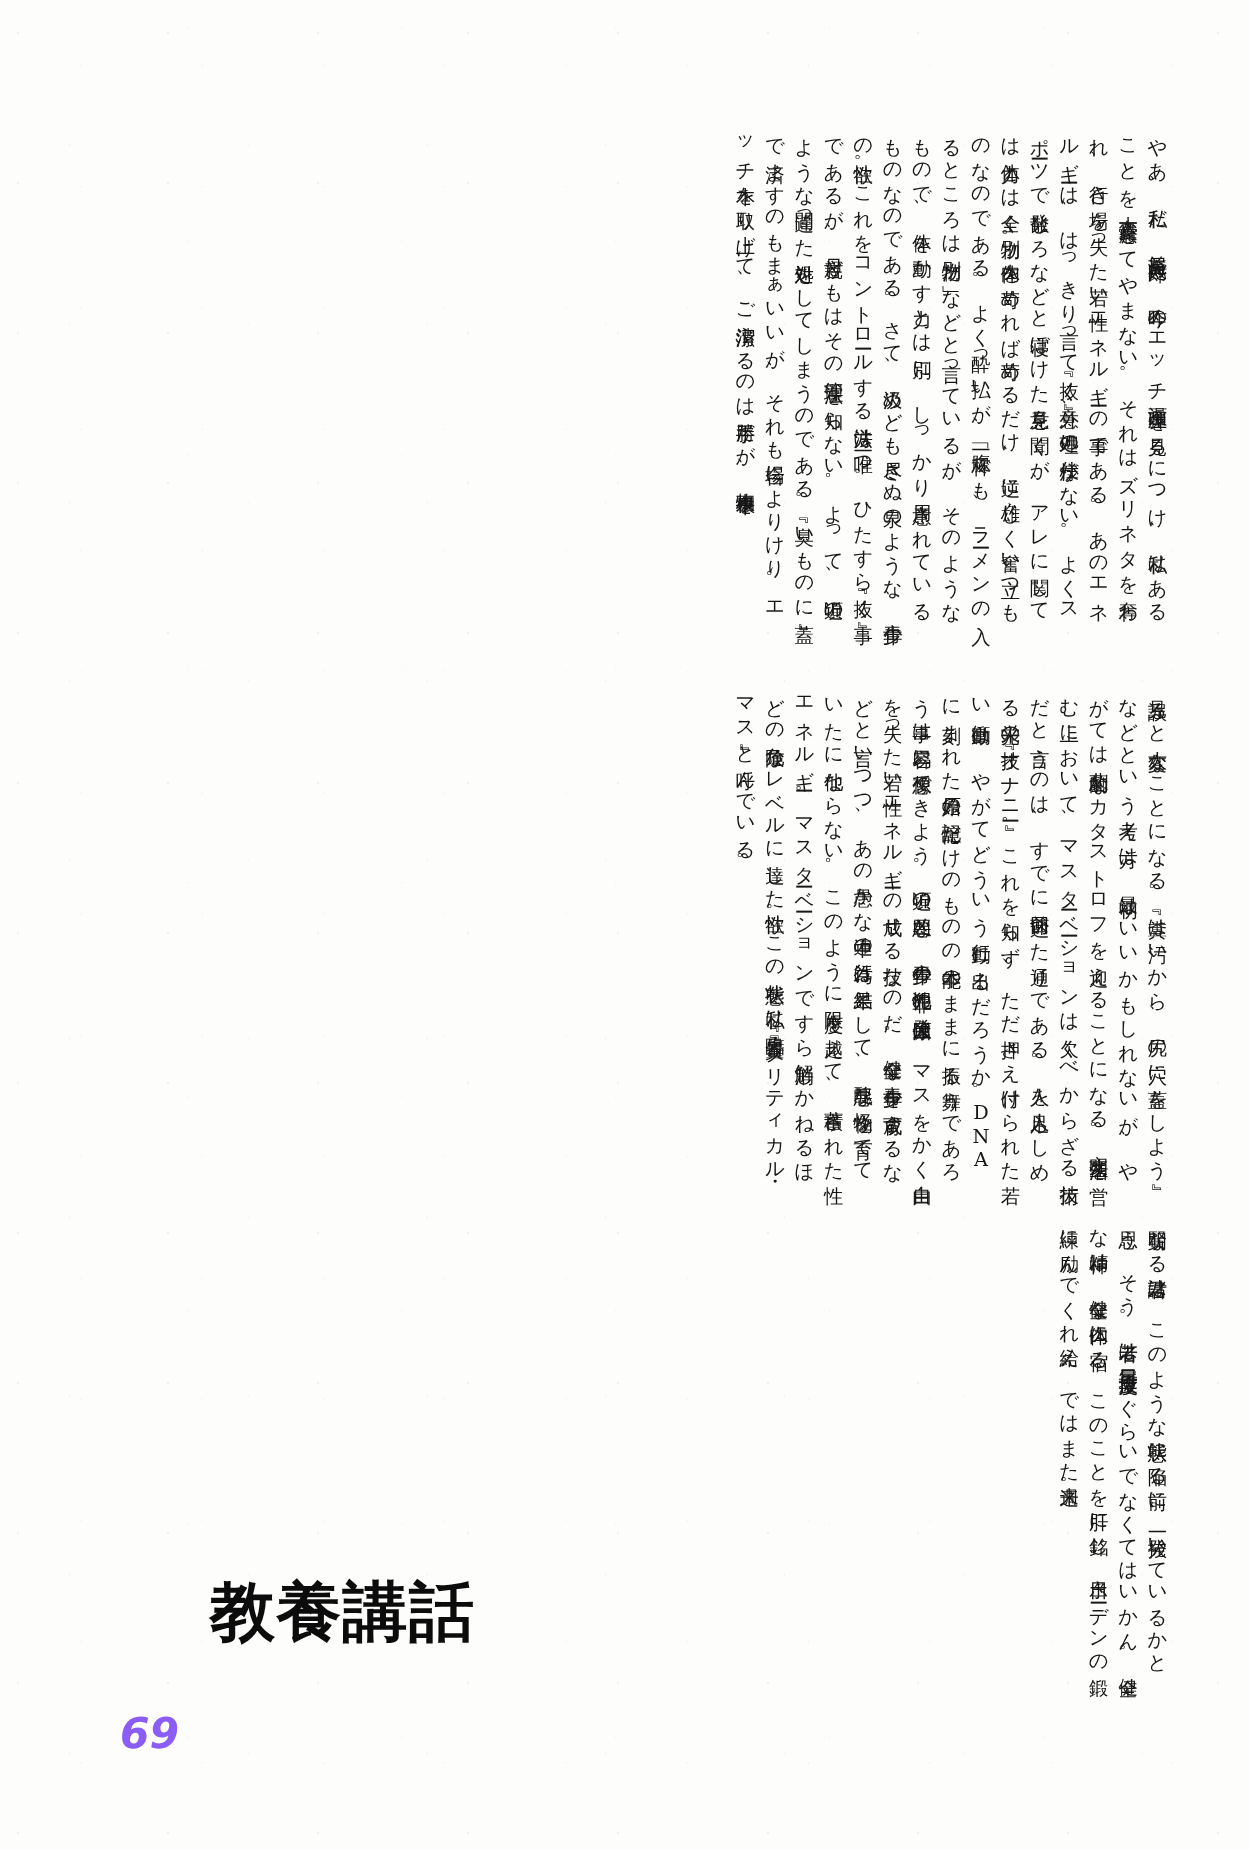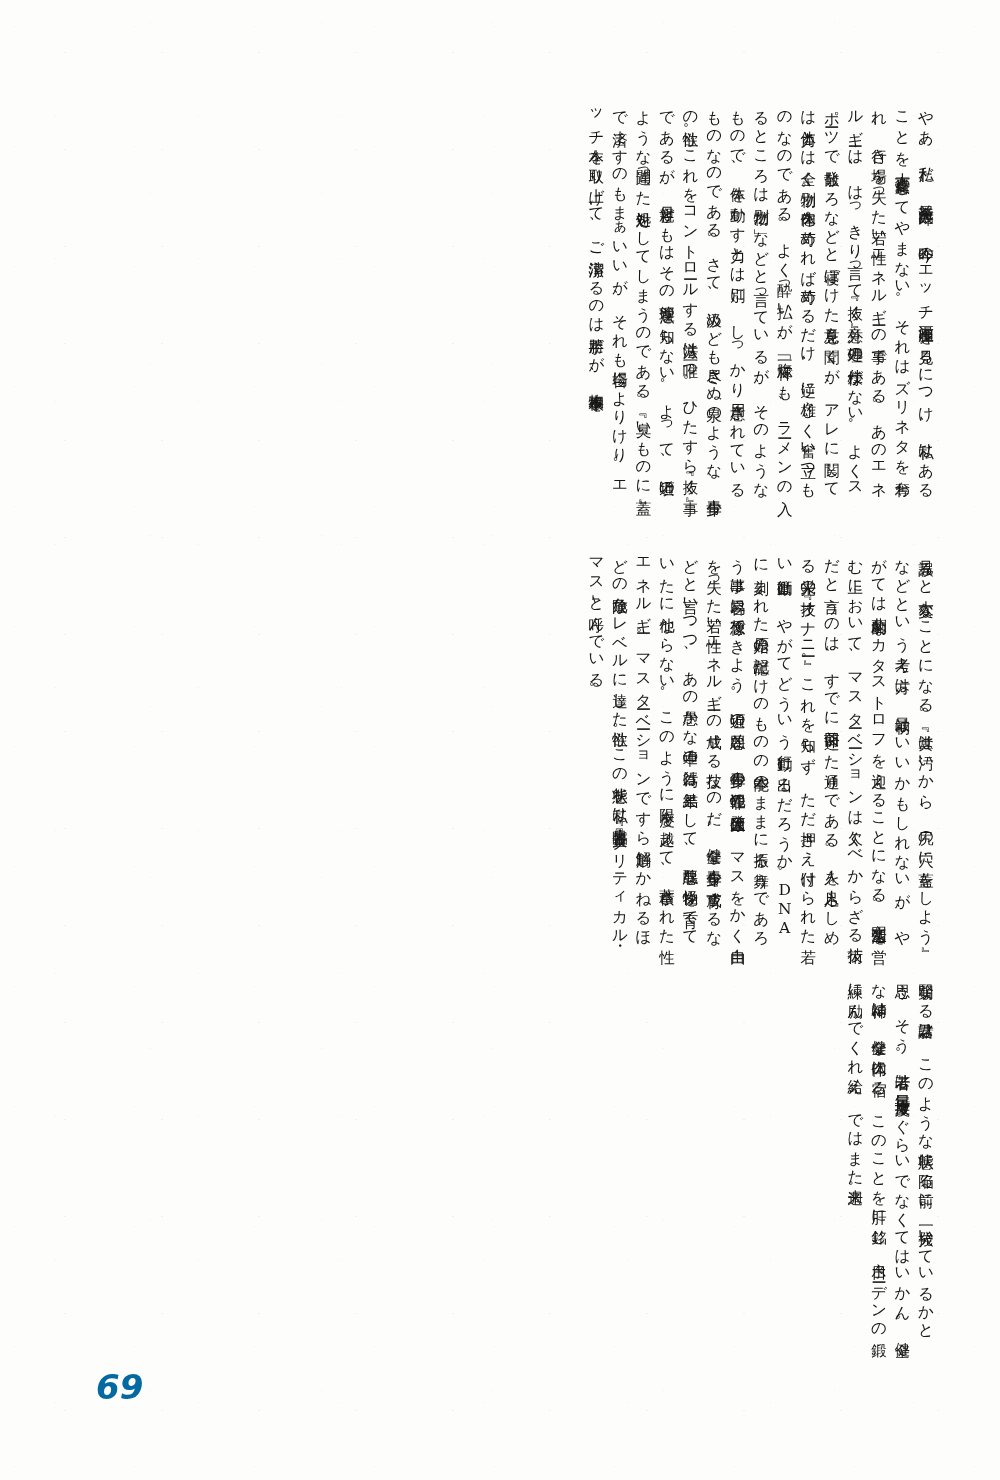--- a/index.html
+++ b/index.html
@@ -68,21 +68,21 @@
 
   
   .page-number {
     position: absolute;
     left: 96px;
     top: 1367px;
     font-family: "DejaVu Sans", "Liberation Sans", sans-serif;
     font-weight: 700;
     font-style: italic;
     font-size: 34px;
-    color: #0369a1;
+    color: #8b5cf6;
   }
 
   
   .speckle {
     position: absolute;
     inset: 0;
     pointer-events: none;
     opacity: 0.05;
     background:
       radial-gradient(circle at 12% 22%, #000 0.6px, transparent 0.8px),
@@ -96,17 +96,18 @@
 <body>
 
 <div class="page">
 
   <div class="vblock" id="block-essay-part1">やあ、私だ。益尾海太郎だ。昨今のエッチ漫画弾圧を見るにつけ、私はあることを大変憂慮してやまない。それはズリネタを奪われ、行き場を失った若い性エネルギーの事である。あのエネルギーは、はっきり言って『抜く』意外、処理の仕様がない。よくスポーツで発散しろなどと寝ぼけた意見を聞くが、アレに関しては体力とは全く別物。肉体を苛めれば苛めるだけ、逆に雄々しく奮い立つものなのである。よく酔っ払いが、「腹一杯でも、ラーメンの入るところは別物だ」などと言っているが、そのようなもので、体を動かす力とは別に、しっかり用意されているものなのである。さて、汲めども尽きぬ泉のような、青少年の性欲。これをコントロールする方法は唯一つ。ひたすら『抜く』事であるが、母親どもはその管理法を知らない。よって、近頃のような間違った対処をしてしまうのである。『臭いものに蓋』で済ますのもまぁいいが、それも場合によりけり。エッチ本を取り上げて、ご清潔ぶるのは勝手だが、物事根本を</div>
 
   <div class="vblock" id="block-essay-part2">見誤ると大変なことになる。『糞は汚いから、尻の穴に蓋をしよう』などという考え方は、最初はいいかもしれないが、やがては悲劇的なカタストロフを迎えることになる。文明生活を営む上において、マスターベーションは欠くべからざる技術だと言うのは、すでに前回述べた通りである。人を人足らしめる栄光の技『オナニー』。これを知らず、ただ押さえ付けられた若い衝動は、やがてどういう行動に出るだろうか。DNAに刻まれた原始の記憶だけのものの本能のままに振る舞うであろう事は容易に想像できよう。近頃の凶悪な、青少年の性犯罪の発生原因は、マスをかく自由を失った若い性エネルギーの成せる技なのだ。健全な青少年を育成するなどと言いつつ、あの愚かな連中の行為は結果として、醜悪な怪物を育てていたに他ならない。このように限度を越えて、蓄積された性エネルギー。マスターベーションですら解消しかねるほどの危険なレベルに達した性欲。この状態を私は『臨界質量』・『クリティカル・マス』と呼んでいる。</div>
 
   <div class="vblock" id="block-essay-closing">賢明なる諸君は、このような状態に陥る前に、一発抜いているかと思う。そう。若者は毎日二度三度抜くぐらいでなくてはいかん。健全な精神は、健全な肉体に宿る。このことを肝に銘じ、日々ホーデンの鍛練に励んでくれ給え。ではまた来週。</div>
 
+  <div class="title">教養講話</div>
 
   <div class="page-number">69</div>
 
   <div class="speckle"></div>
 </div>
 
 </body></html>

